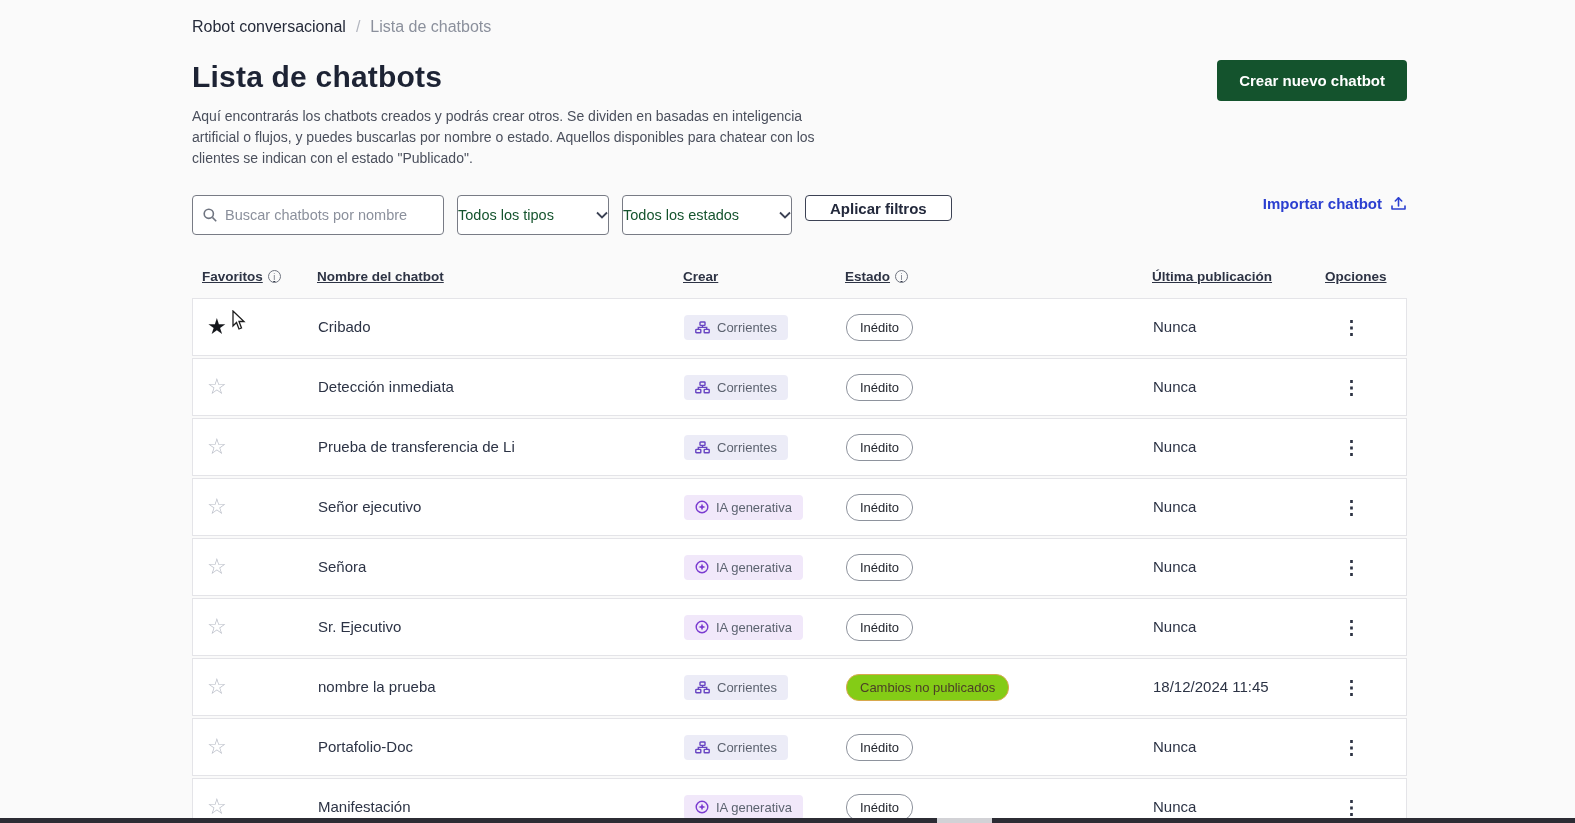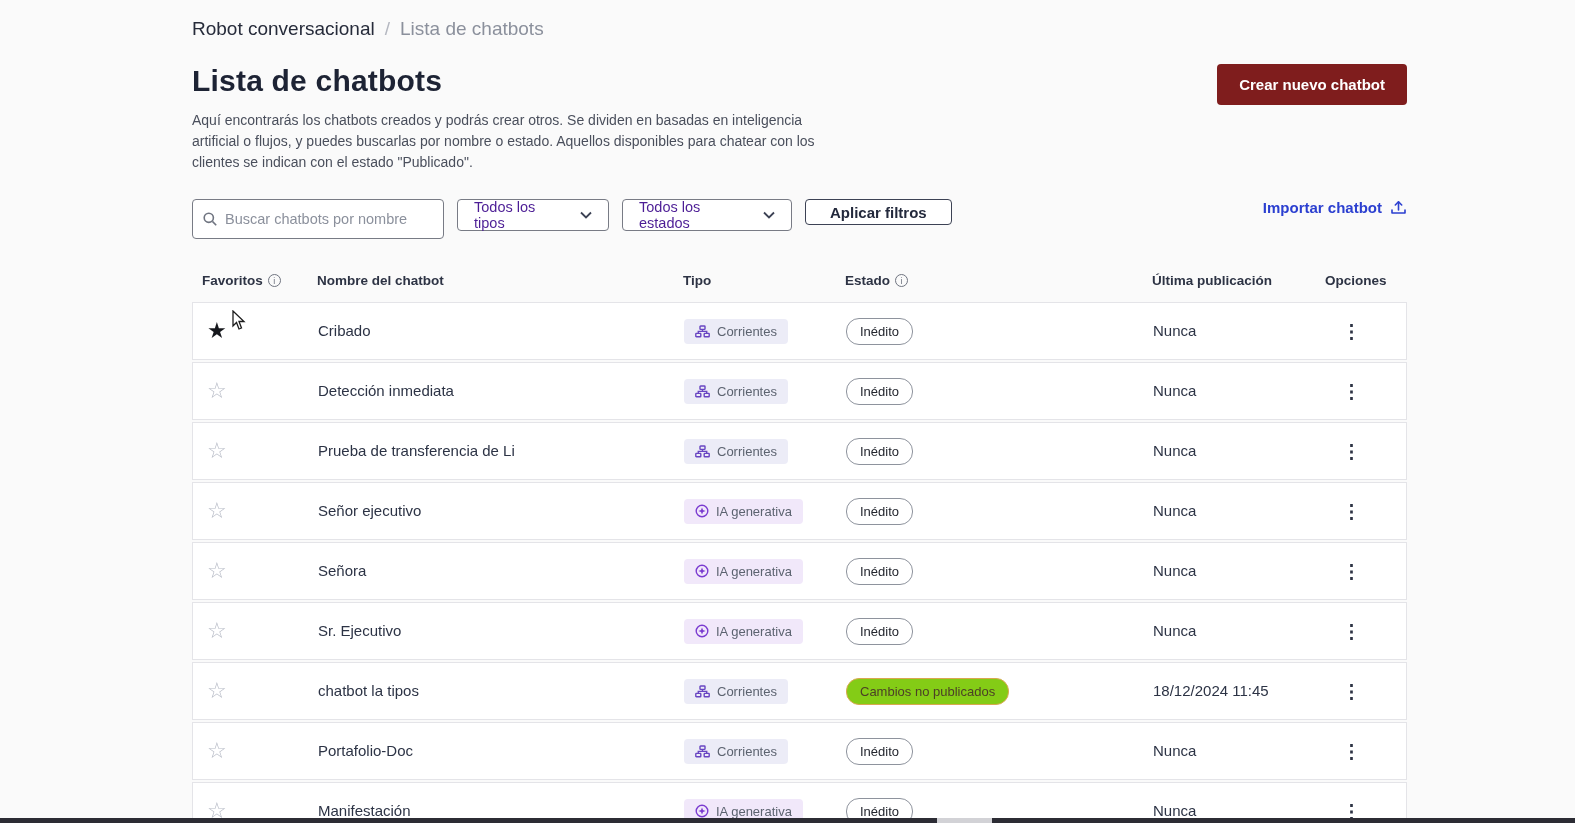--- a/index.html
+++ b/index.html
@@ -7,71 +7,71 @@
     width: 1575px; height: 823px;
     overflow: hidden;
     background: #fafafa;
     font-family: "Liberation Sans", sans-serif;
     color: #2c3345;
   }
   .page { position: relative; width: 1575px; height: 823px; }
   .content { position: absolute; left: 192px; top: 0; width: 1215px; }
 
   
-  .breadcrumb { display: flex; align-items: center; gap: 10px; padding-top: 18px; font-size: 19px; }
+  .breadcrumb { display: flex; align-items: center; gap: 10px; padding-top: 18px; font-size: 16px; }
   .breadcrumb .crumb-current-page { color: #262b3a; cursor: pointer; }
   .breadcrumb .crumb-sep { color: #b4b7c0; }
   .breadcrumb .crumb-leaf { color: #8b909c; }
 
   
   .header-row { display: flex; justify-content: space-between; align-items: flex-start; margin-top: 24px; }
   .page-title { font-size: 30px; font-weight: 700; color: #1d2334; letter-spacing: 0.2px; }
   .page-desc { margin-top: 12px; font-size: 14px; line-height: 1.5; color: #4a4f5c; max-width: 640px; }
   .create-btn {
-    background: #7f1d1d; color: #ffffff; font-weight: 700; font-size: 15px;
+    background: #14532d; color: #ffffff; font-weight: 700; font-size: 15px;
     border: none; border-radius: 4px; padding: 12px 22px; cursor: pointer;
     font-family: "Liberation Sans", sans-serif;
   }
 
   
   .filters-row { display: flex; align-items: flex-start; gap: 13px; margin-top: 26px; }
   .search-box {
     position: relative; width: 252px; height: 40px;
     background: #fff; border: 1px solid #787b85; border-radius: 4px;
     display: flex; align-items: center;
   }
   .search-box input {
     border: none; outline: none; background: transparent;
     font-size: 14.5px; color: #3c4250; width: 100%;
     padding: 0 8px 0 32px; font-family: "Liberation Sans", sans-serif;
   }
   .search-box input::placeholder { color: #8b909c; }
   .search-icon { position: absolute; left: 9px; top: 11px; width: 16px; height: 16px; }
   .select-box {
-    height: 32px; background: #fff; border: 1px solid #787b85; border-radius: 4px;
+    height: 40px; background: #fff; border: 1px solid #787b85; border-radius: 4px;
     display: flex; align-items: center; justify-content: space-between;
-    padding: 0 16px; font-size: 14.5px; color: #4c1d95; cursor: pointer; gap: 18px;
+    padding: 0 0; font-size: 14.5px; color: #14532d; cursor: pointer; gap: 18px;
   }
   .select-type { width: 152px; }
   .select-state { width: 170px; }
   .chevron { width: 12px; height: 8px; flex-shrink: 0; }
   .apply-btn {
     height: 26px; padding: 0 24px; background: #fff; border: 1px solid #3c4254;
     border-radius: 4px; font-size: 15px; font-weight: 700; color: #23293c; cursor: pointer;
     font-family: "Liberation Sans", sans-serif;
   }
   .import-link {
     margin-left: auto; display: flex; align-items: center; gap: 8px;
     color: #2b3fd0; font-weight: 700; font-size: 15px; cursor: pointer;
   }
 
   
   .table { margin-top: 28px; }
   .t-grid { display: grid; grid-template-columns: 125px 366px 162px 307px 173px 1fr; align-items: center; }
-  .t-head { padding: 6px 0 14px 0; font-size: 13.5px; font-weight: 700; color: #2d3344; }
+  .t-head { padding: 6px 0 14px 0; font-size: 13.5px; font-weight: 700; color: #2d3344; text-decoration: underline; }
   .t-head .hcell { display: flex; align-items: center; gap: 5px; }
   .hcell.c1 { padding-left: 10px; }
   .info-icon {
     width: 13px; height: 13px; border: 1px solid #6f7480; border-radius: 50%;
     display: inline-flex; align-items: center; justify-content: center;
     font-size: 9px; color: #6f7480; font-weight: 400; flex-shrink: 0; cursor: pointer;
   }
   .row {
     background: #fff; border: 1px solid #e4e4e8; height: 58px; margin-bottom: 2px;
   }
@@ -158,21 +158,21 @@
       </div>
     </div>
 
     <div class="table">
       <div class="t-grid t-head">
         <div class="hcell c1">
           <span>Favoritos</span>
           <span class="info-icon">i</span>
         </div>
         <div class="hcell">Nombre del chatbot</div>
-        <div class="hcell">Tipo</div>
+        <div class="hcell">Crear</div>
         <div class="hcell">
           <span>Estado</span>
           <span class="info-icon">i</span>
         </div>
         <div class="hcell">Última publicación</div>
         <div class="hcell">Opciones</div>
       </div>
       <div>
   <div class="row t-grid">
     <div class="cell-fav">
@@ -346,21 +346,21 @@
     <div>
       <button class="kebab-btn">⋮</button>
     </div>
   </div>
 
   <div class="row t-grid">
     <div class="cell-fav">
       <button class="star-btn outline">☆</button>
     </div>
     <div>
-      <span class="chatbot-name">chatbot la tipos</span>
+      <span class="chatbot-name">nombre la prueba</span>
     </div>
     <div>
       <span class="type-badge flow">
         <svg width="15" height="13" viewBox="0 0 15 13" fill="none" stroke="#6845c2" stroke-width="1.4">
           <rect x="5" y="1" width="5" height="3.4" rx="0.6"></rect>
           <rect x="0.8" y="8.4" width="5" height="3.4" rx="0.6"></rect>
           <rect x="9.2" y="8.4" width="5" height="3.4" rx="0.6"></rect>
           <path d="M7.5 4.4v2M3.3 8.4v-2h8.4v2"></path>
         </svg>
 

